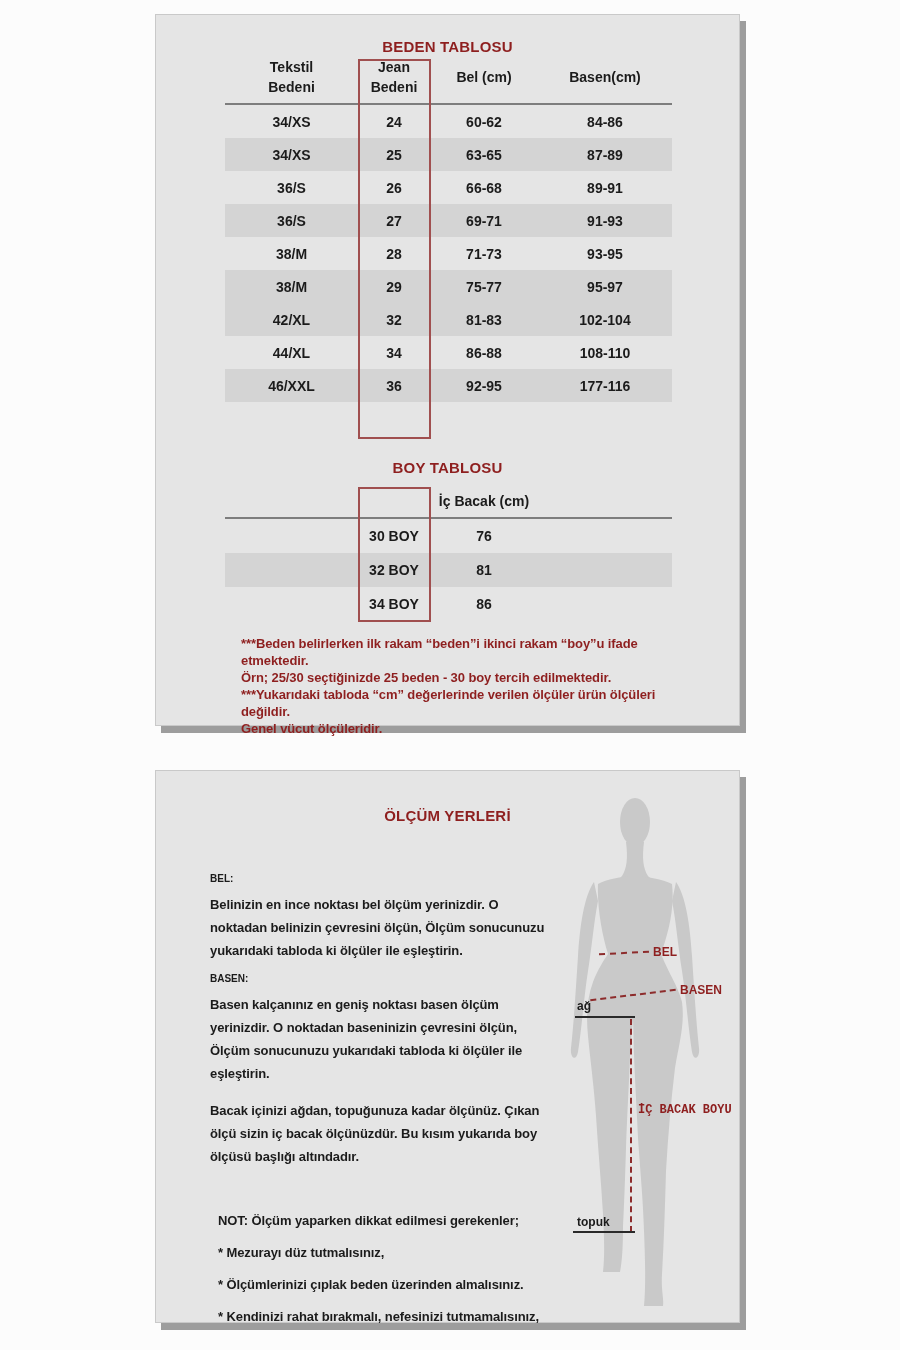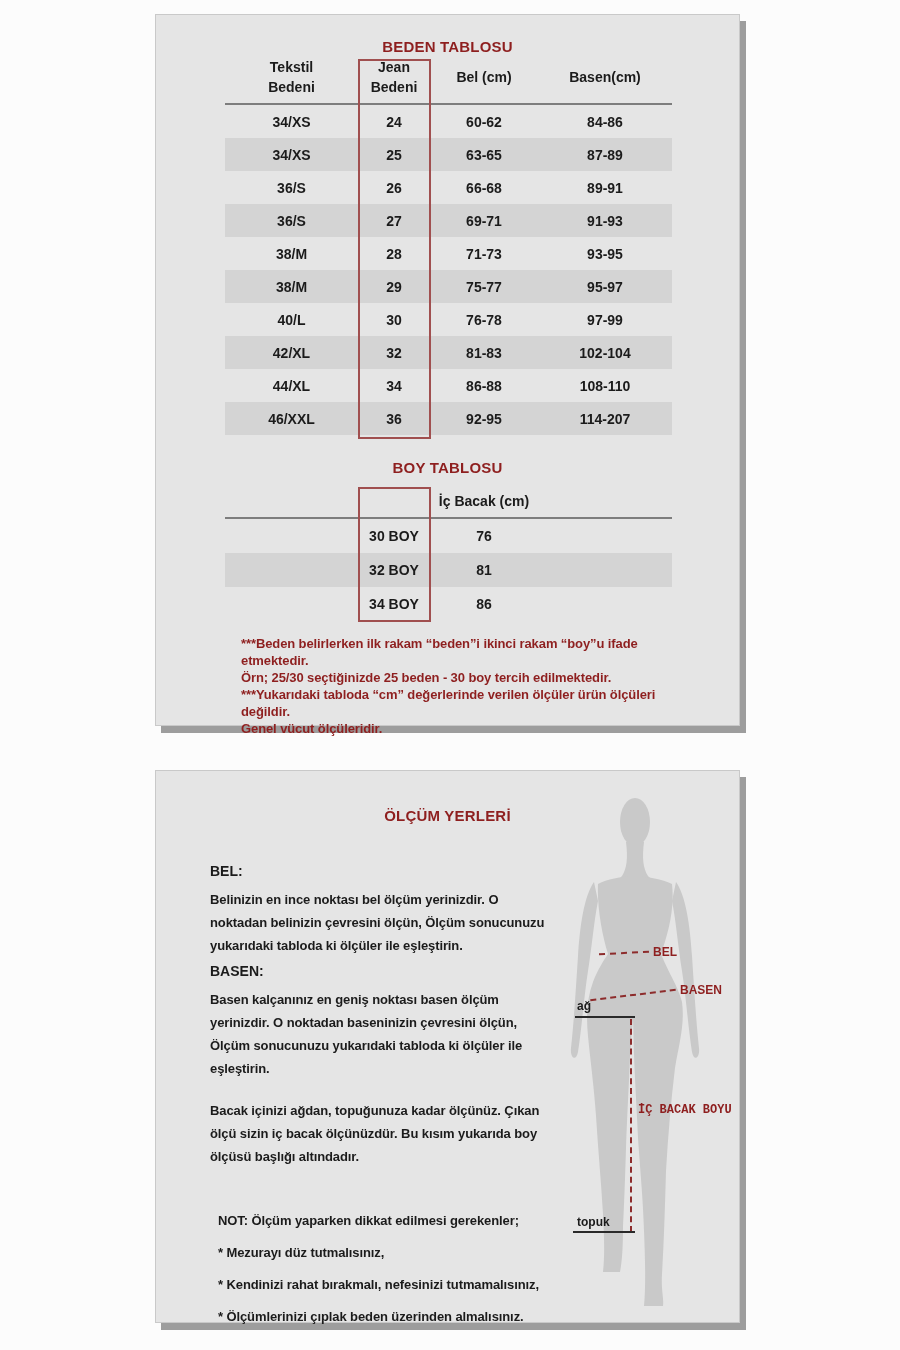--- a/index.html
+++ b/index.html
@@ -54,21 +54,21 @@
 
   .note{
     position:absolute;left:77px;width:460px;margin:8px;
     font-size:13px;font-weight:bold;color:#8e1f1f;
     line-height:17px;white-space:pre-line;letter-spacing:-.1px;
   }
   .note1{top:612px;}
   .note2{top:663px;}
 
   .msec{position:absolute;left:54px;width:346px;}
-  .msec h3{font-size:14px;font-weight:bold;color:#1b1b1b;margin:0 0 9px 0;}
+  .msec h3{font-size:10px;font-weight:bold;color:#1b1b1b;margin:10px 0 9px 0;}
   .msec p{font-size:13px;font-weight:bold;color:#1b1b1b;line-height:23px;margin:0;letter-spacing:-.1px;}
   .s1{top:92px;}
   .s2{top:192px;}
   .s3{top:328px;}
   .note-block{position:absolute;left:54px;top:430px;width:420px;}
   .note-block p{font-size:13px;font-weight:bold;color:#1b1b1b;line-height:24px;margin:8px;letter-spacing:-.1px;}
 
   .figure-svg{position:absolute;left:400px;top:15px;width:190px;height:525px;}
 
   .fig-label-red{position:absolute;font-size:12px;font-weight:bold;color:#8e1f1f;white-space:nowrap;}
@@ -142,43 +142,37 @@
           <td>28</td>
           <td>71-73</td>
           <td>93-95</td>
         </tr>
         <tr class="alt">
           <td>38/M</td>
           <td>29</td>
           <td>75-77</td>
           <td>95-97</td>
         </tr>
-        <tr>
-          <td>40/L</td>
-          <td>30</td>
-          <td>76-78</td>
-          <td>97-99</td>
-        </tr>
         <tr class="alt">
           <td>42/XL</td>
           <td>32</td>
           <td>81-83</td>
           <td>102-104</td>
         </tr>
         <tr>
           <td>44/XL</td>
           <td>34</td>
           <td>86-88</td>
           <td>108-110</td>
         </tr>
         <tr class="alt">
           <td>46/XXL</td>
           <td>36</td>
           <td>92-95</td>
-          <td>114-207</td>
+          <td>177-116</td>
         </tr>
       </tbody>
   </table>
 
   <div class="red-box box1"></div>
 
   <h2 class="card-title t-boy">BOY TABLOSU</h2>
 
   <table class="boy-table">
     <colgroup>
@@ -239,22 +233,22 @@
     <p>Basen kalçanınız en geniş noktası basen ölçüm yerinizdir. O noktadan baseninizin çevresini ölçün, Ölçüm sonucunuzu yukarıdaki tabloda ki ölçüler ile eşleştirin.</p>
   </div>
 
   <div class="msec s3">
     <p>Bacak içinizi ağdan, topuğunuza kadar ölçünüz. Çıkan ölçü sizin iç bacak ölçünüzdür. Bu kısım yukarıda boy ölçüsü başlığı altındadır.</p>
   </div>
 
   <div class="note-block">
     <p>NOT: Ölçüm yaparken dikkat edilmesi gerekenler;</p>
     <p>* Mezurayı düz tutmalısınız,</p>
+    <p>* Ölçümlerinizi çıplak beden üzerinden almalısınız.</p>
     <p>* Kendinizi rahat bırakmalı, nefesinizi tutmamalısınız,</p>
-    <p>* Ölçümlerinizi çıplak beden üzerinden almalısınız.</p>
   </div>
 
   <svg class="figure-svg" viewBox="0 0 190 525">
     <g fill="#c9c9c9">
       <ellipse cx="79" cy="36" rx="15" ry="24"></ellipse>
       <path d="M70,56 C72,72 71,82 66,90 C62,95 52,98 46,100 L112,100 C106,98 96,95 92,90 C87,82 86,72 88,56 Z"></path>
       <path d="M42,98 C60,88 96,88 116,98 C119,125 111,150 105,168 C112,186 122,200 126,216 C129,238 123,258 119,282 C115,315 112,350 110,385 C109,420 108,455 106,488 C105,505 108,512 107,520 L88,520 C90,498 89,470 88,445 C87,412 84,382 82,352 C81,327 79,297 78,268 C77.5,252 77.5,242 77,234 C76,242 75,256 74,270 C73,298 71,332 70,362 C69,395 68,420 67,440 C67,462 66,475 64,486 L47,486 C49,466 48,448 47,428 C45,395 42,362 40,330 C38,300 34,272 32,250 C30,230 31,212 37,196 C42,183 48,174 52,168 C46,148 41,122 42,98 Z"></path>
       <path d="M38,96 C28,110 24,140 22,170 C20,200 18,235 15,262 C14,272 20,276 22,266 C26,240 28,210 32,185 C36,160 38,135 42,115 Z"></path>
       <path d="M120,96 C130,110 134,140 136,170 C138,200 140,235 143,262 C144,272 138,276 136,266 C132,240 130,210 126,185 C122,160 120,135 116,115 Z"></path>
     </g>

